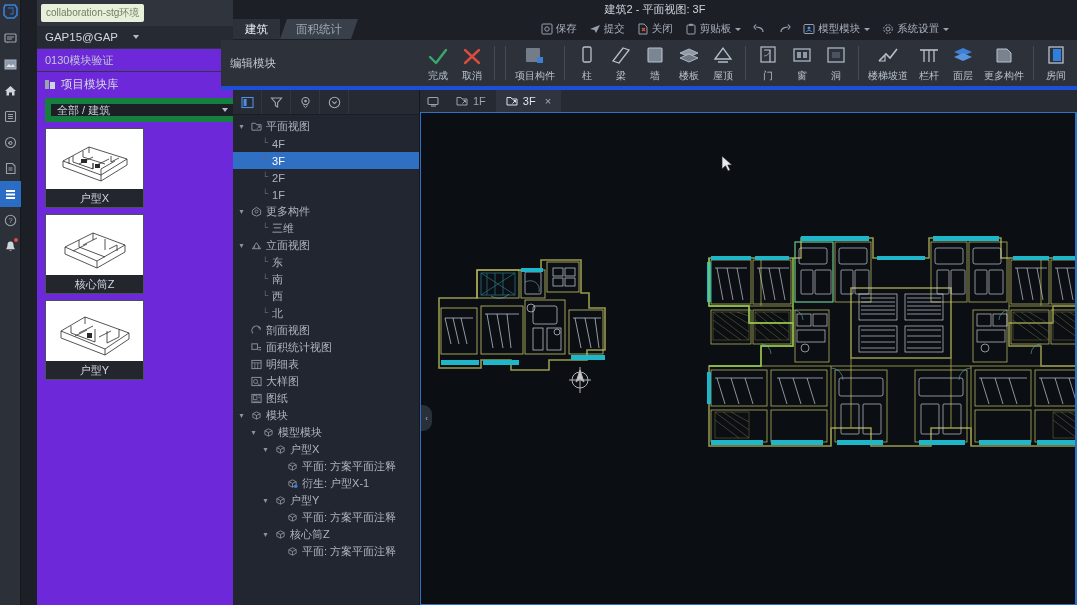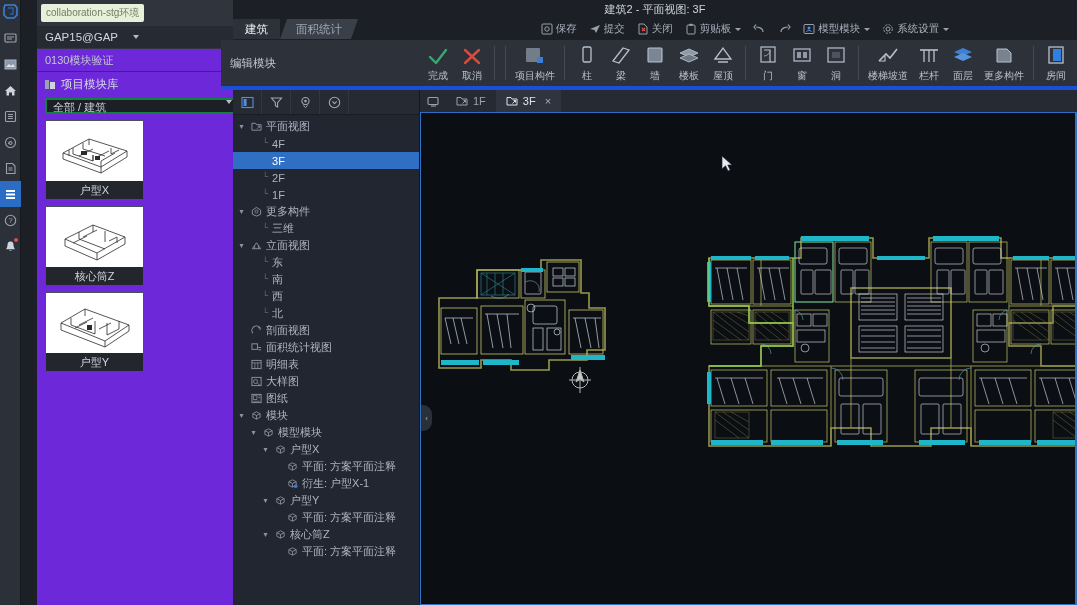--- a/index.html
+++ b/index.html
@@ -70,22 +70,22 @@
   }
   .lp-sec-title {
     height: 24px; padding: 0 8px; display: flex; align-items: center; gap: 5px;
     color: #d6dbe3; font-size: 11.5px;
   }
   .lib-icon {
     width: 11px; height: 11px; display: inline-block; position: relative;
   }
   .lp-select-wrap { padding: 2px 8px 6px 8px; }
   .lp-select {
-    height: 16px; background: #1c1f26; border: 2px solid #15803d;
-    display: flex; align-items: flex-start; justify-content: space-between;
+    height: 24px; background: #1c1f26; border: 6px solid #15803d;
+    display: flex; align-items: center; justify-content: space-between;
     padding: 0 6px; color: #c8ced8; font-size: 11px;
   }
   .cards { padding: 0 8px; display: flex; flex-wrap: wrap; gap: 6px; }
   .card {
     width: 99px; border: 1px solid #4a515c; background: #1a1d23;
   }
   .card-thumb {
     height: 60px; background: #ffffff; display: flex; align-items: center; justify-content: center;
     overflow: hidden;
   }

